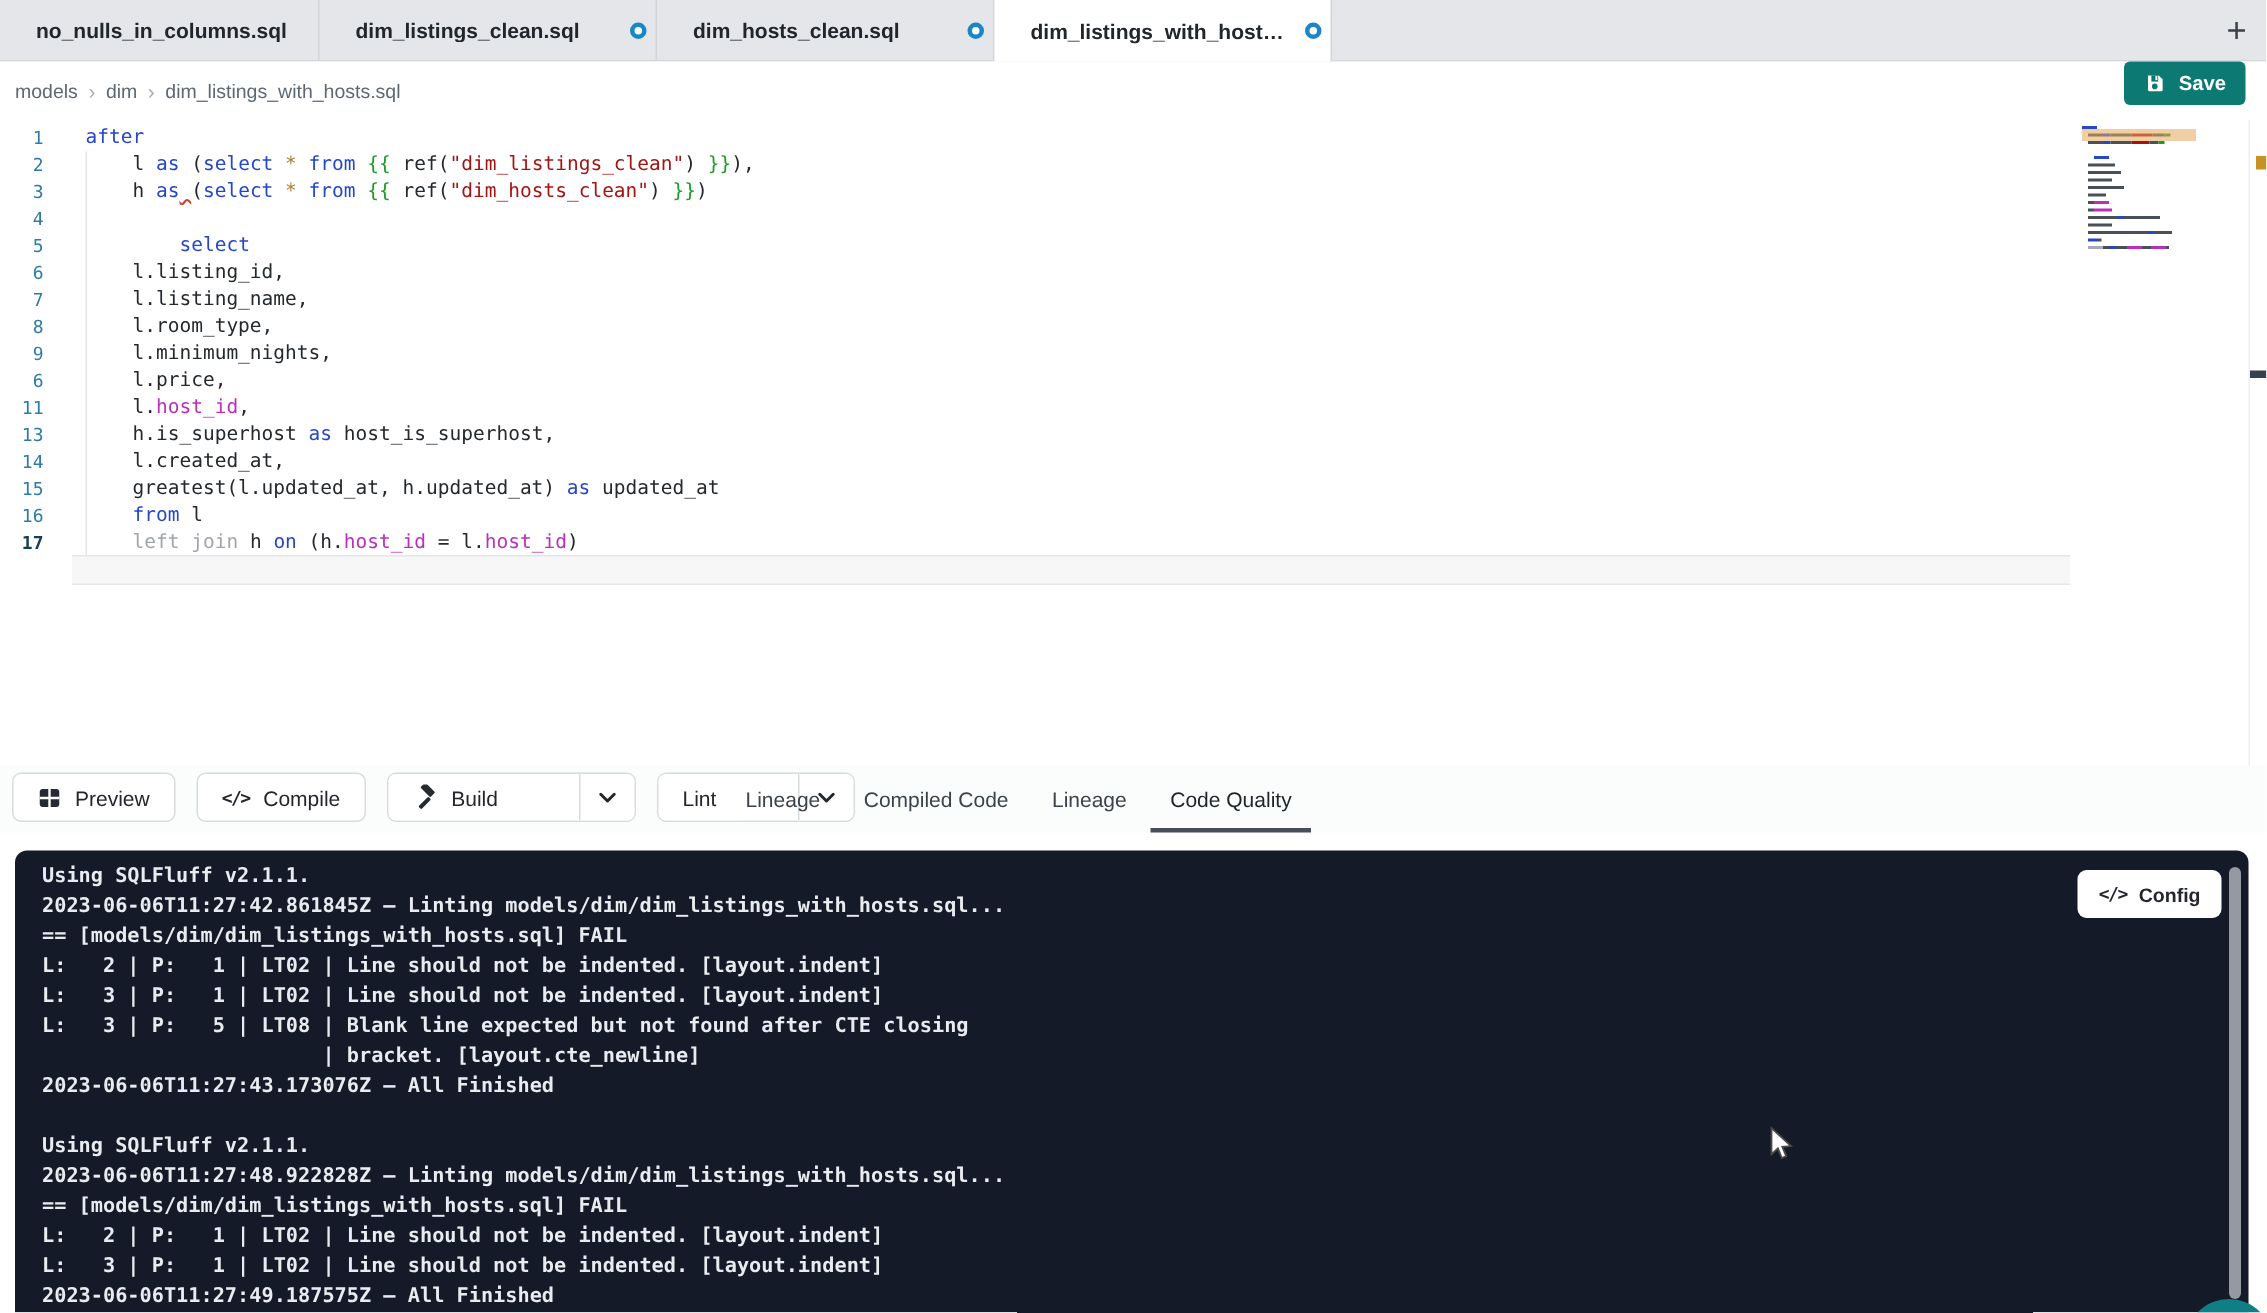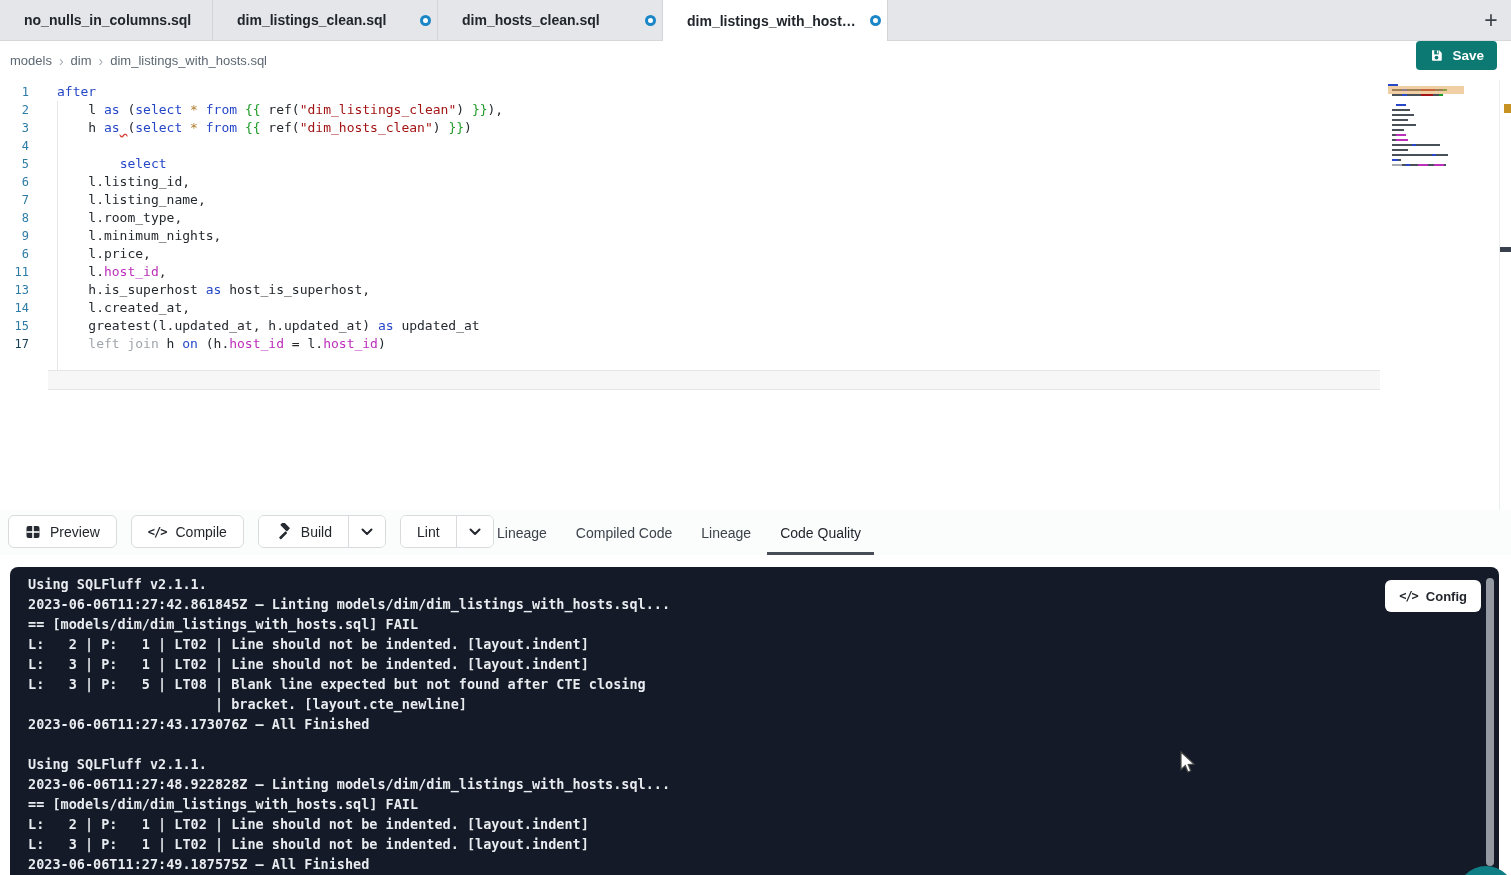--- a/index.html
+++ b/index.html
@@ -31,21 +31,21 @@
   
   .editor{position:absolute;left:0;top:80px;width:1511px;height:430px;background:#fff;}
   .indent-guide{position:absolute;left:57px;top:21px;width:1px;height:270px;background:#e4e6e8;z-index:0;}
   .active-line-bg{position:absolute;left:48px;top:290px;width:1332px;height:18px;background:#f7f7f8;
                   border-top:1px solid #e5e6e8;border-bottom:1px solid #e5e6e8;z-index:1;}
   .code-area{position:absolute;left:0;top:3px;z-index:2;font-family:"DejaVu Sans Mono",monospace;
              font-size:13px;line-height:18px;}
   .code-row{display:flex;height:18px;}
   .gutter{flex:0 0 48px;width:48px;text-align:right;padding-right:19px;box-sizing:border-box;
           color:#2e7ca6;font-size:12px;line-height:18px;}
-  .code-row.cur .gutter{color:#173f55;font-weight:400;}
+  .code-row.cur .gutter{color:#173f55;font-weight:700;}
   .code{white-space:pre;padding-left:9px;color:#24292e;}
   .tk-kw{color:#2647c8;}
   .tk-pl{color:#24292e;}
   .tk-op{color:#b07d2e;}
   .tk-jj{color:#1e9b27;}
   .tk-str{color:#a31515;}
   .tk-var{color:#bb2fbb;}
   .tk-dim{color:#a0a5ab;}
   .tk-sqg{text-decoration:underline;text-decoration-style:wavy;text-decoration-color:#d63c31;
           text-decoration-skip-ink:none;}
@@ -67,21 +67,21 @@
   .anno-border{position:absolute;left:1499px;top:0;width:1px;height:430px;background:#ebedef;}
   .anno-orange{position:absolute;left:1504px;top:24px;width:7px;height:9px;background:#c89222;}
   .anno-dark{position:absolute;left:1500px;top:167px;width:11px;height:5px;background:#39404d;}
 
   
   .action-bar{position:absolute;left:0;top:510px;width:1511px;height:45px;background:#fbfcfc;}
   .btn-group{position:absolute;left:8px;top:5px;display:flex;gap:14px;align-items:center;}
   .btn{height:33px;background:#fff;border:1px solid #d8dbde;border-radius:6px;display:flex;
        align-items:center;padding:0 16px;gap:9px;font-size:14px;color:#23272d;font-weight:500;
        cursor:pointer;box-sizing:border-box;font-family:"Liberation Sans",sans-serif;}
-  .split{display:flex;border:1px solid #d8dbde;border-radius:6px;background:#fff;overflow:hidden;}
+  .split{display:flex;border:1px solid #d8dbde;border-radius:6px;background:#fff;overflow:hidden;gap:38px;}
   .split .btn{border:none;border-radius:0;height:31px;}
   .split .chev{width:36px;height:31px;display:flex;align-items:center;justify-content:center;
                border-left:1px solid #d8dbde;cursor:pointer;background:#fff;}
   .code-glyph{font-family:"DejaVu Sans Mono",monospace;font-weight:700;font-size:12px;letter-spacing:-1px;}
 
   .result-tabs{position:absolute;left:497px;top:0;height:45px;display:flex;gap:29px;align-items:stretch;}
   .rtab{font-size:14px;color:#3c434b;cursor:pointer;position:relative;display:flex;align-items:center;}
   .rtab.active{color:#1f242a;}
   .rtab .rtab-underline{display:none;}
   .rtab.active .rtab-underline{display:block;position:absolute;left:-13px;right:-13px;bottom:0;height:3px;
@@ -198,20 +198,24 @@
           <span class="gutter">13</span>
           <span class="code"><span class="tk-pl">    h.is_superhost </span><span class="tk-kw">as</span><span class="tk-pl"> host_is_superhost,</span></span>
         </div>
         <div class="code-row">
           <span class="gutter">14</span>
           <span class="code"><span class="tk-pl">    l.created_at,</span></span>
         </div>
         <div class="code-row">
           <span class="gutter">15</span>
           <span class="code"><span class="tk-pl">    greatest(l.updated_at, h.updated_at) </span><span class="tk-kw">as</span><span class="tk-pl"> updated_at</span></span>
+        </div>
+        <div class="code-row">
+          <span class="gutter">16</span>
+          <span class="code"><span class="tk-pl">    </span><span class="tk-kw">from</span><span class="tk-pl"> l</span></span>
         </div>
         <div class="code-row cur">
           <span class="gutter">17</span>
           <span class="code"><span class="tk-pl">    </span><span class="tk-dim">left join</span><span class="tk-pl"> h </span><span class="tk-kw">on</span><span class="tk-pl"> (h.</span><span class="tk-var">host_id</span><span class="tk-pl"> = l.</span><span class="tk-var">host_id</span><span class="tk-pl">)</span></span>
         </div>
       </div>
     <div class="minimap">
         <div class="mrow">
           <span class="mseg m-mb" style="width: 10px;"></span>
         </div>

